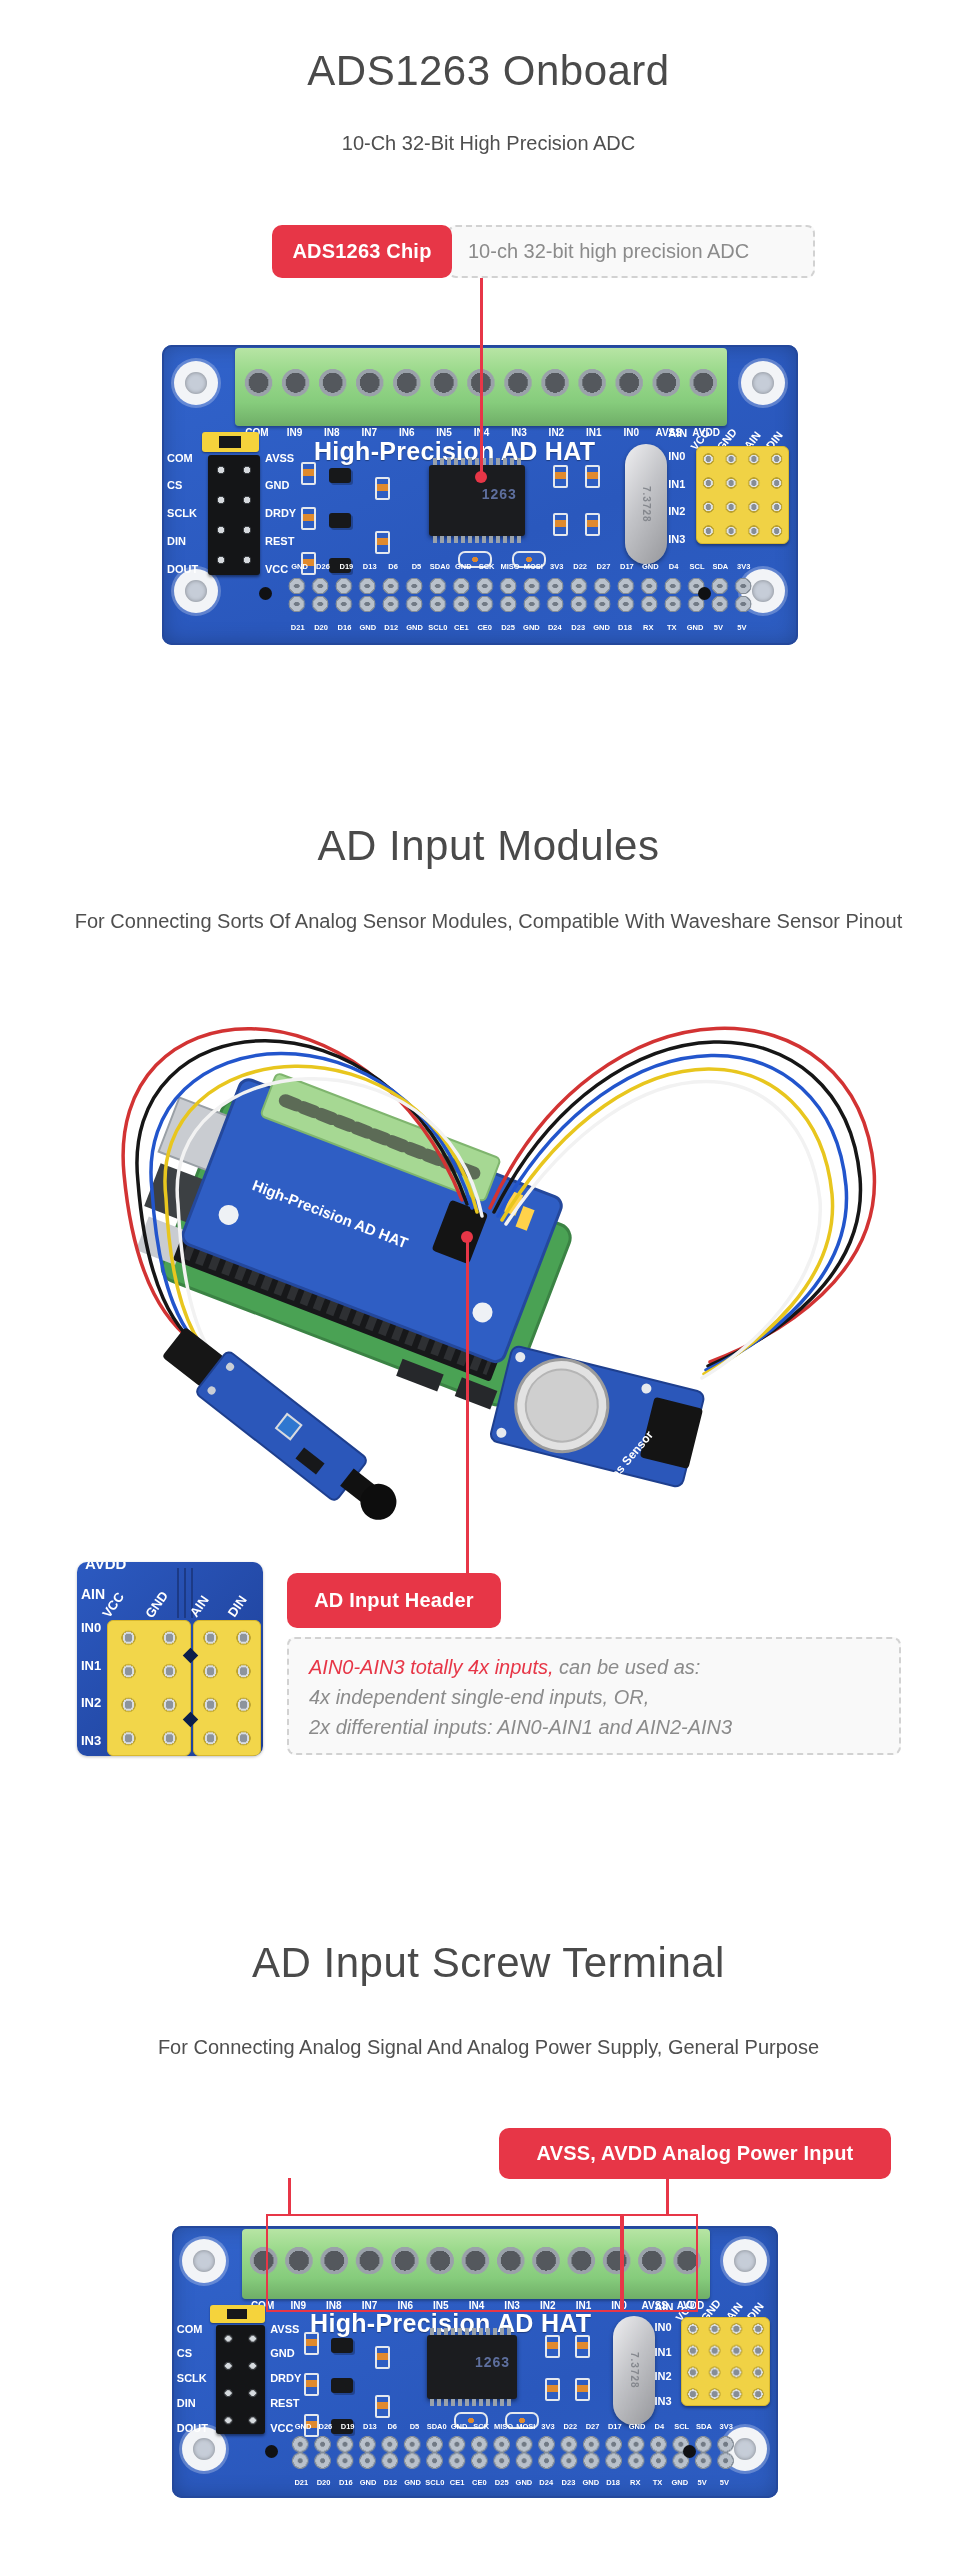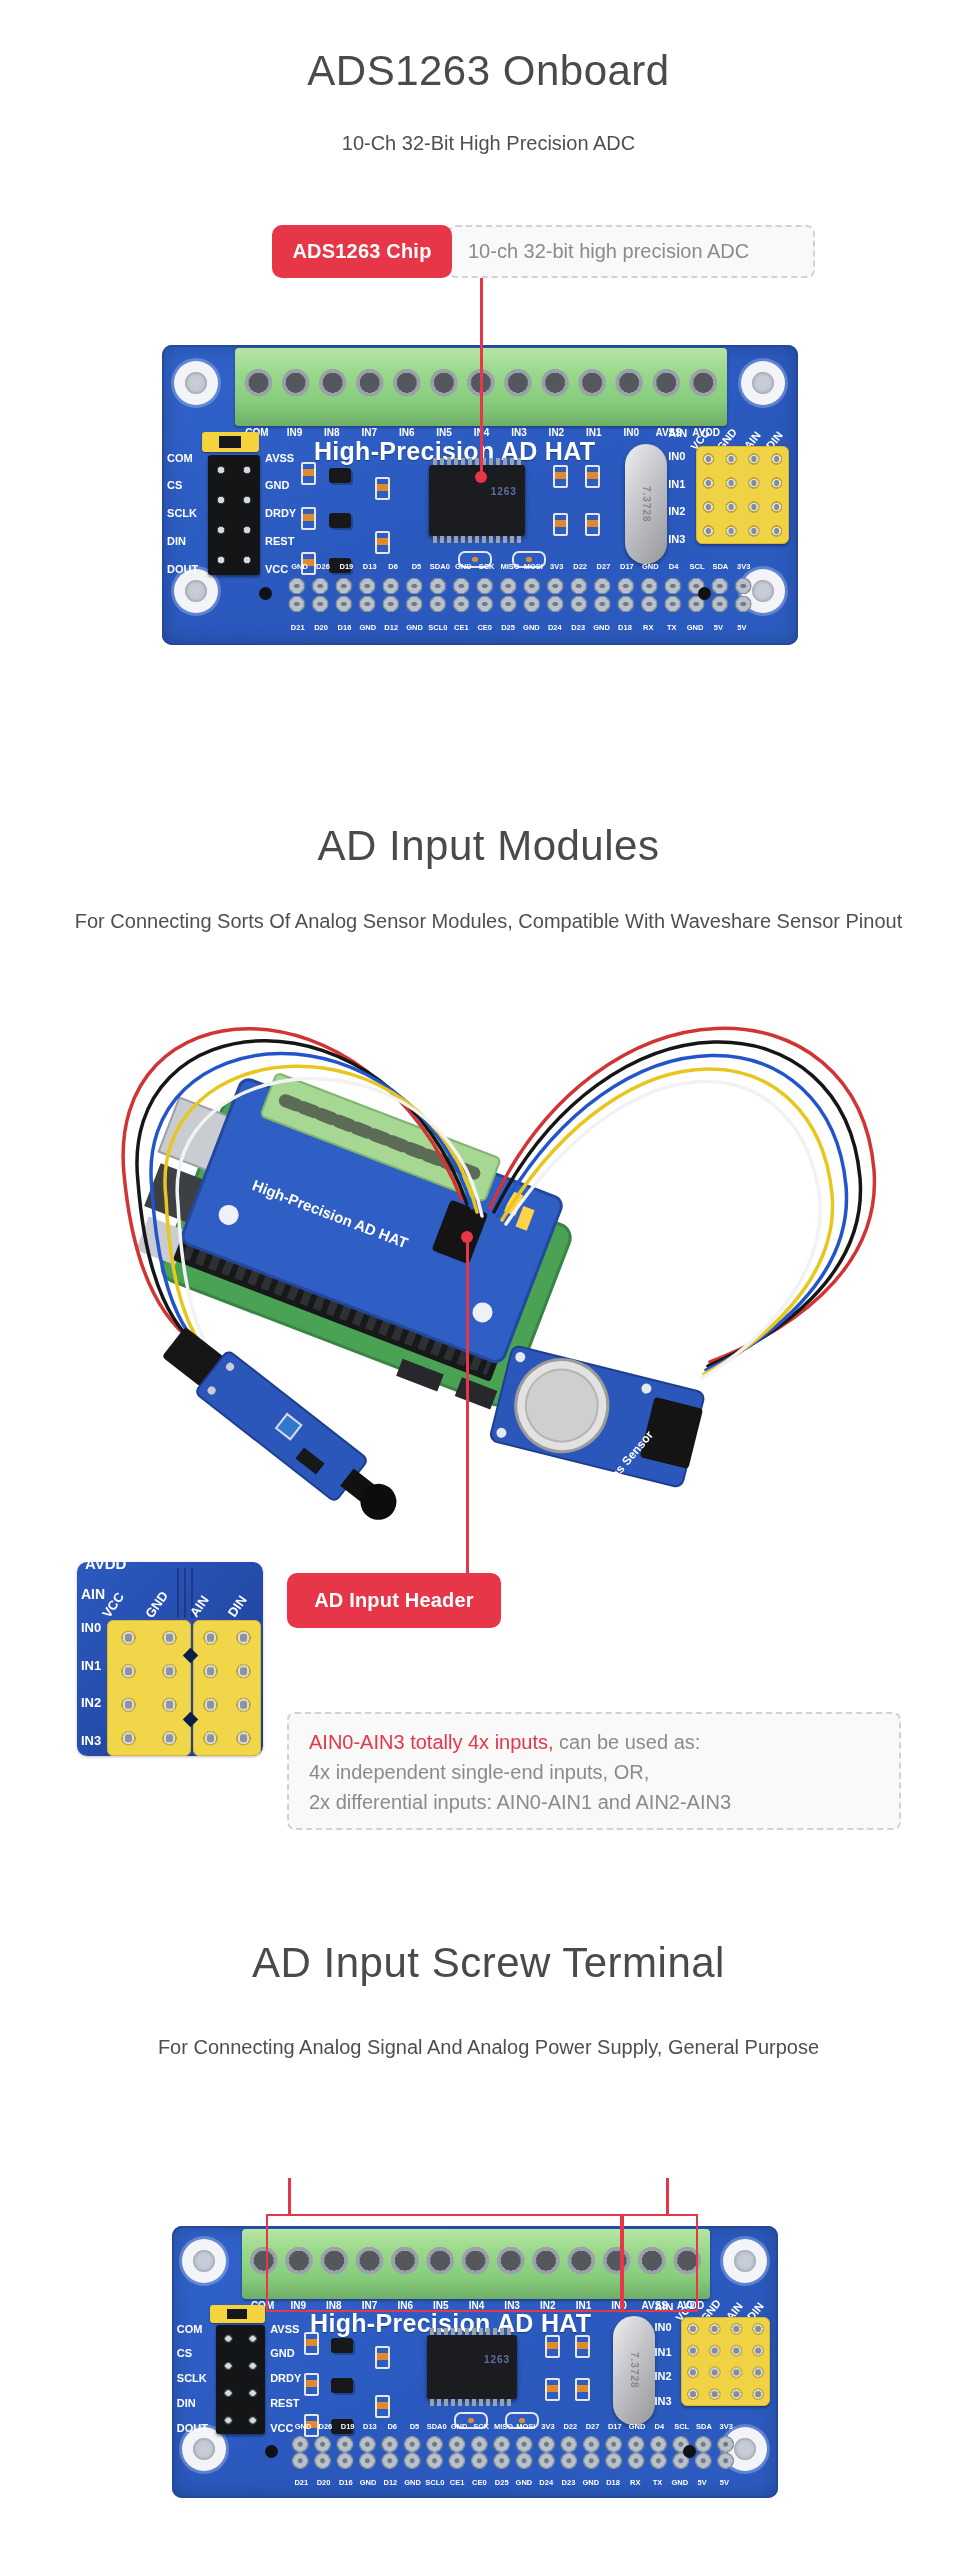--- a/index.html
+++ b/index.html
@@ -50,21 +50,21 @@
   .lcol{left:0.8%;}
   .mcol{left:16.2%;}
   .smdv{position:absolute;width:11px;height:19px;border:2px solid #e4e8ee;border-radius:2px;
         background:linear-gradient(180deg,#2d5dc2 28%,#e08a2d 28% 62%,#2d5dc2 62%);}
   .tr3{position:absolute;width:22px;height:15px;background:#17181a;border-radius:3px;box-shadow:2px 2px 0 0 rgba(0,0,0,.25);}
   .chip{position:absolute;left:42%;top:40%;width:15%;height:23.5%;background:#1b1c1f;border-radius:3px;
         box-shadow:0 2px 4px rgba(0,0,0,.5);}
   .chip::before,.chip::after{content:"";position:absolute;left:4%;width:92%;height:7px;
         background:repeating-linear-gradient(90deg,#9aa2ab 0 4px,rgba(0,0,0,0) 4px 7px);}
   .chip::before{top:-7px;} .chip::after{bottom:-7px;}
-  .chiptxt{position:absolute;right:8%;top:30%;color:#5e6f9e;font-size:10px;font-weight:bold;letter-spacing:1px;}
+  .chiptxt{position:absolute;right:8%;top:30%;color:#5e6f9e;font-size:14px;font-weight:bold;letter-spacing:1px;}
   .cap{position:absolute;width:30px;height:13px;border:2px solid #e4e8ee;border-radius:7px;background:
        radial-gradient(circle at 50% 50%,#e08a2d 0 3px,#2d5dc2 3px);}
   .crystal{position:absolute;left:72.8%;top:33%;width:42px;height:40%;border-radius:21px;
        background:linear-gradient(120deg,#efeff1,#c3c4c8 45%,#97989c);box-shadow:0 2px 4px rgba(0,0,0,.4);
        display:flex;align-items:center;justify-content:center;}
   .crystal span{writing-mode:vertical-rl;color:#85888e;font-size:10px;font-weight:bold;letter-spacing:1px;}
   .ainlbl{position:absolute;left:79.6%;top:27.4%;color:#fff;font-weight:bold;font-size:11px;}
   .diagrow{position:absolute;left:83.8%;top:20%;width:15%;height:14%;display:flex;
        justify-content:space-between;align-items:flex-end;}
   .diagrow span{display:inline-block;transform:rotate(-52deg);transform-origin:30% 100%;
@@ -330,29 +330,30 @@
         <span>AIN</span>
         <span>DIN</span>
       </div>
     <div class="i-yellow ya"></div>
     <div class="i-yellow yb"></div>
     <i class="i-diamond" style="left:108px;top:88px;"></i>
     <i class="i-diamond" style="left:108px;top:152px;"></i>
   </div>
 
   <div class="tag" style="left:287px;top:1573px;width:214px;height:55px;">AD Input Header</div>
-  <div class="dashbox desc-lines" style="left:287px;top:1712px;width:614px;height:118px;">
+  <div class="dashbox desc-lines" style="left:287px;top:1637px;width:614px;height:118px;font-style:italic;">
     <div><span class="red-em">AIN0-AIN3 totally 4x inputs,</span><span> can be used as:</span></div>
     <div>4x independent single-end inputs, OR,</div>
     <div>2x differential inputs: AIN0-AIN1 and AIN2-AIN3</div>
   </div>
 
   <h1 class="h-title" style="top:1930px;margin-top:12px;">AD Input Screw Terminal</h1>
   <p class="h-sub" style="top:2016px;">For Connecting Analog Signal And Analog Power Supply, General Purpose</p>
 
+  <div class="tag" style="left:499px;top:2128px;width:392px;height:51px;">AVSS, AVDD Analog Power Input</div>
   <div class="vline" style="left:288px;top:2178px;height:38px;"></div>
   <div class="vline" style="left:666px;top:2178px;height:38px;"></div>
   <div class="redrect" style="left:266px;top:2214px;width:352px;height:94px;"></div>
   <div class="redrect" style="left:622px;top:2214px;width:72px;height:94px;"></div>
 
   <div class="board" style="left:172px;top:2226px;width:606px;height:272px;">
     <div class="post" style="left:5.3%;top:12.7%;"></div>
     <div class="post" style="left:94.5%;top:12.7%;"></div>
     <div class="post" style="left:5.3%;top:82%;"></div>
     <div class="post" style="left:94.5%;top:82%;"></div>

